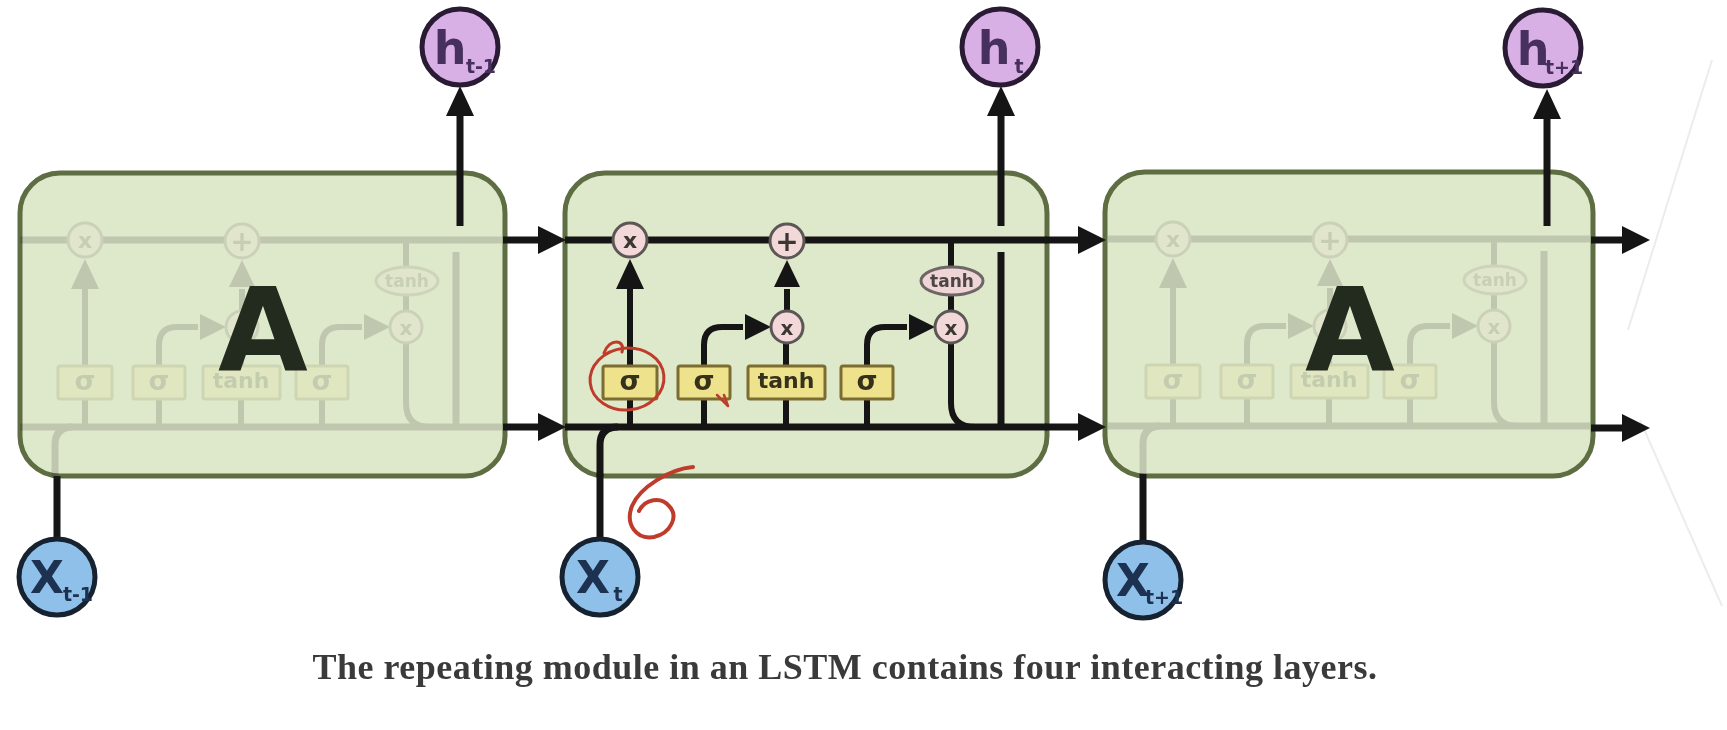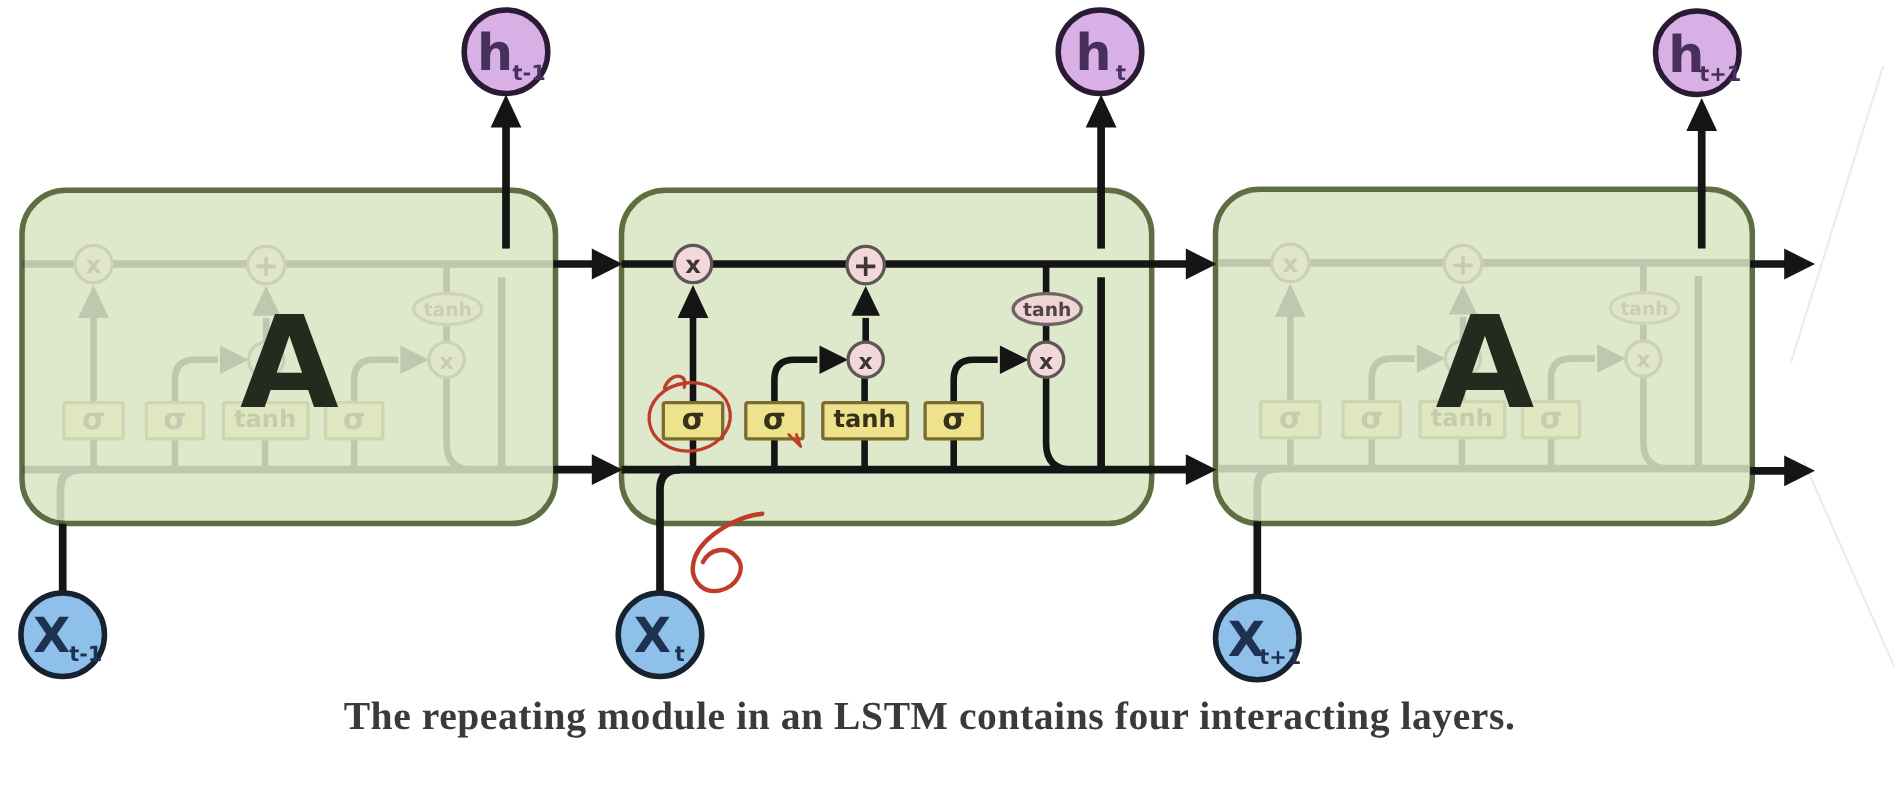--- a/index.html
+++ b/index.html
@@ -22,21 +22,21 @@
   .h-text{fill:var(--h_text);font-family:"DejaVu Sans",sans-serif;font-weight:700;font-size:46px;text-anchor:middle;}
   .h-sub{fill:var(--h_text);font-family:"DejaVu Sans",sans-serif;font-weight:700;font-size:19px;text-anchor:middle;}
   .x-node{fill:var(--x_fill);stroke:var(--x_border);stroke-width:5;}
   .x-text{fill:var(--x_text);font-family:"DejaVu Sans",sans-serif;font-weight:700;font-size:44px;text-anchor:middle;}
   .x-sub{fill:var(--x_text);font-family:"DejaVu Sans",sans-serif;font-weight:700;font-size:19px;text-anchor:middle;}
   .a-label{fill:var(--label_a);font-family:"DejaVu Sans",sans-serif;font-weight:700;font-size:116px;text-anchor:middle;}
   .ghost{opacity:0.15;}
   .annotation{stroke:var(--annotation);fill:none;stroke-linecap:round;stroke-linejoin:round;}
   .artifact{stroke:#d9d9d9;stroke-width:2;fill:none;opacity:0.5;}
 
-  .caption{position:absolute;left:0;top:630px;width:1690px;text-align:center;
+  .caption{position:absolute;left:0;top:646px;width:1690px;text-align:center;
            font-family:"Liberation Serif","DejaVu Serif",serif;font-weight:700;
            font-size:36px;letter-spacing:0.5px;color:var(--caption);}
 </style>
 </head>
 <body>
 
 <div class="stage">
 <svg width="1727" height="730" viewBox="0 0 1727 730">
 
   <defs>

